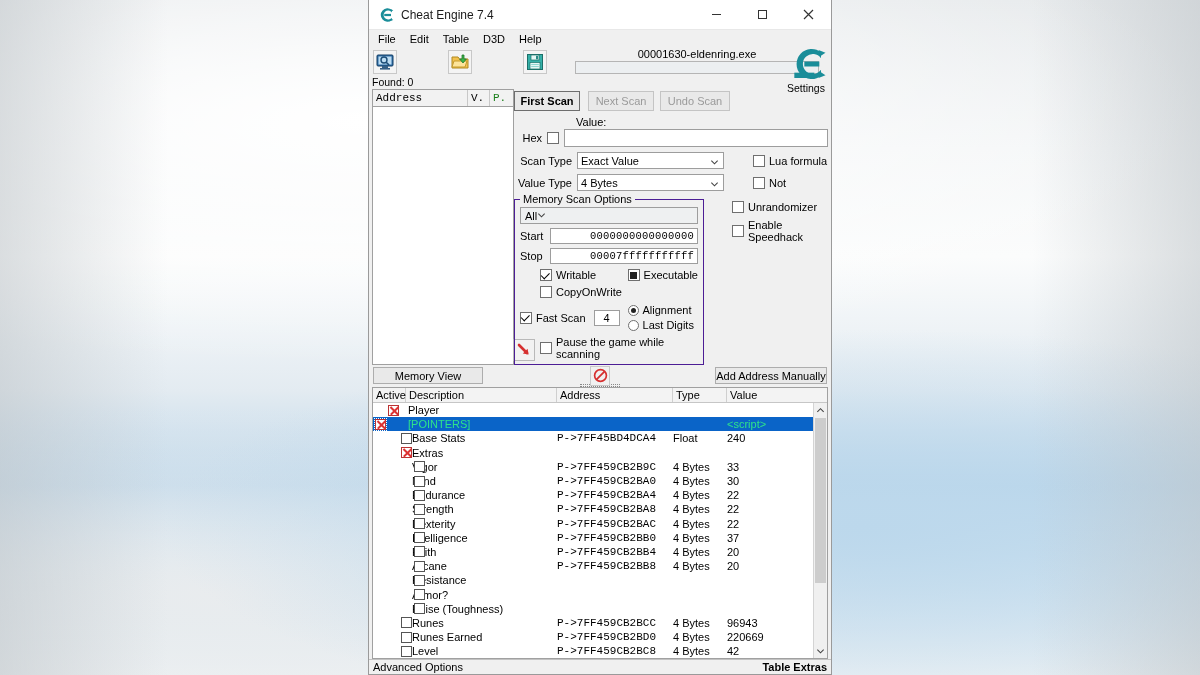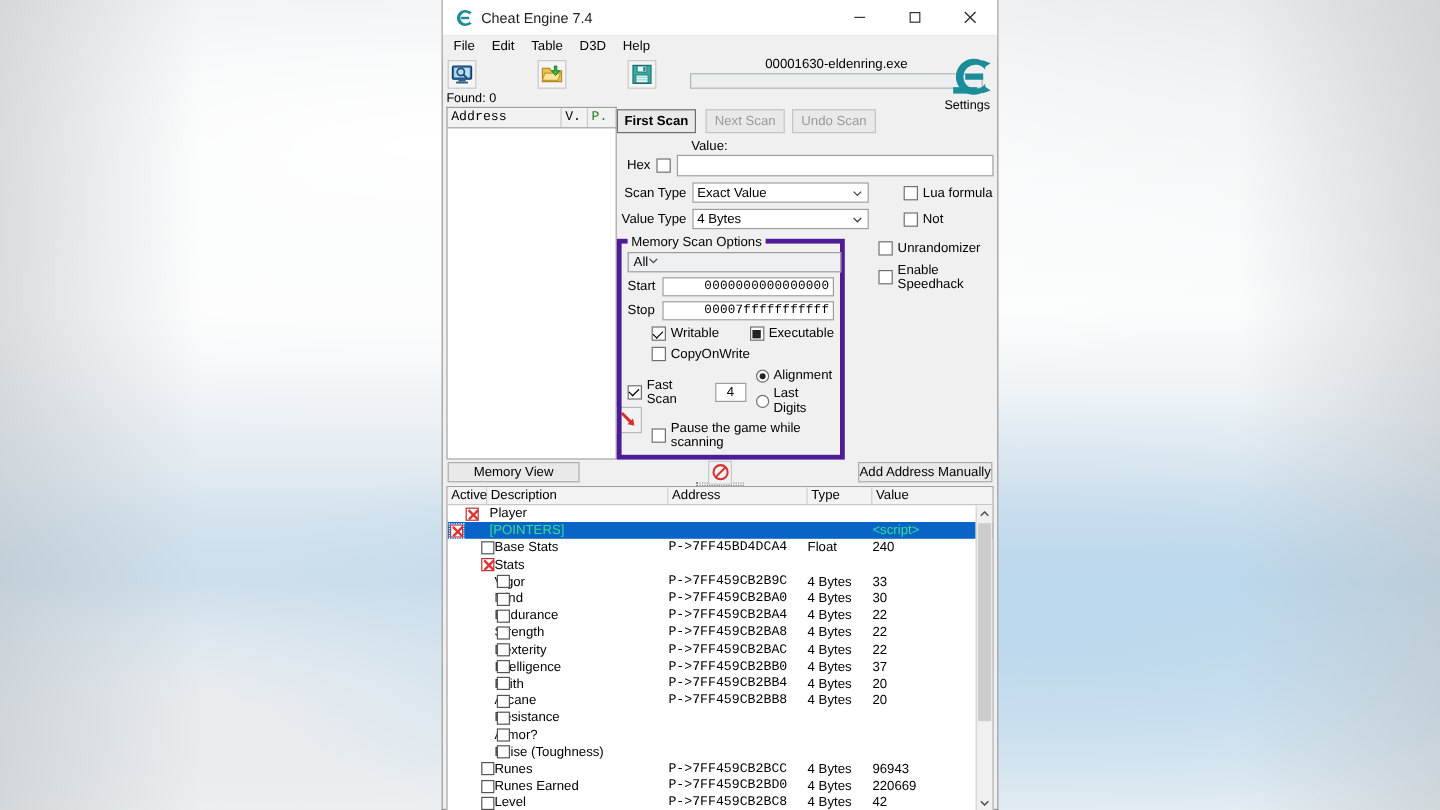--- a/index.html
+++ b/index.html
@@ -116,21 +116,21 @@
     width:147px; height:17px; margin-left:5px; border:1px solid #9d9d9d; background:#fff;
     display:flex; align-items:center; padding-left:3px; font-size:11px; position:relative;
   }
   .sel .chev{ position:absolute; right:4px; top:4px; }
   .selrow .sidecb{ display:flex; align-items:flex-end; margin-left:29px; font-size:11px; }
   .selrow .sidecb .cb{ margin-right:4px; }
 
   
   .mso-wrap{ display:flex; margin-top:8px; }
   .group{
-    width:190px; border:4px solid #4c1d95; padding:7px 5px 4px 5px; position:relative;
+    width:190px; border:1px solid #4c1d95; padding:7px 5px 4px 5px; position:relative;
     background:transparent;
   }
   .group > .gt{
     position:absolute; top:-7px; left:5px; background:#f0f0f0; padding:0 3px; font-size:11px;
   }
   .gsel{
     width:178px; height:17px; border:1px solid #9d9d9d; background:#eef0f1;
     display:flex; align-items:center; padding-left:4px; font-size:11px; position:relative;
   }
   .addrrow{ display:flex; align-items:center; margin-top:4px; }
@@ -508,21 +508,21 @@
             <div class="td-addr mono">P-&gt;7FF45BD4DCA4</div>
             <div class="td-type">Float</div>
             <div class="td-value">240</div>
           </div>
           <div class="trow">
             <div class="td-active">
               <span style="width: 28px; flex: 0 0 auto;"></span>
               <span class="tcb x"></span>
             </div>
             <div class="td-desc">
-              <span style="padding-left: 6px;">Stats</span>
+              <span style="padding-left: 6px;">Extras</span>
             </div>
             <div class="td-addr mono"></div>
             <div class="td-type"></div>
             <div class="td-value"></div>
           </div>
           <div class="trow">
             <div class="td-active">
               <span style="width: 41px; flex: 0 0 auto;"></span>
               <span class="tcb"></span>
             </div>

